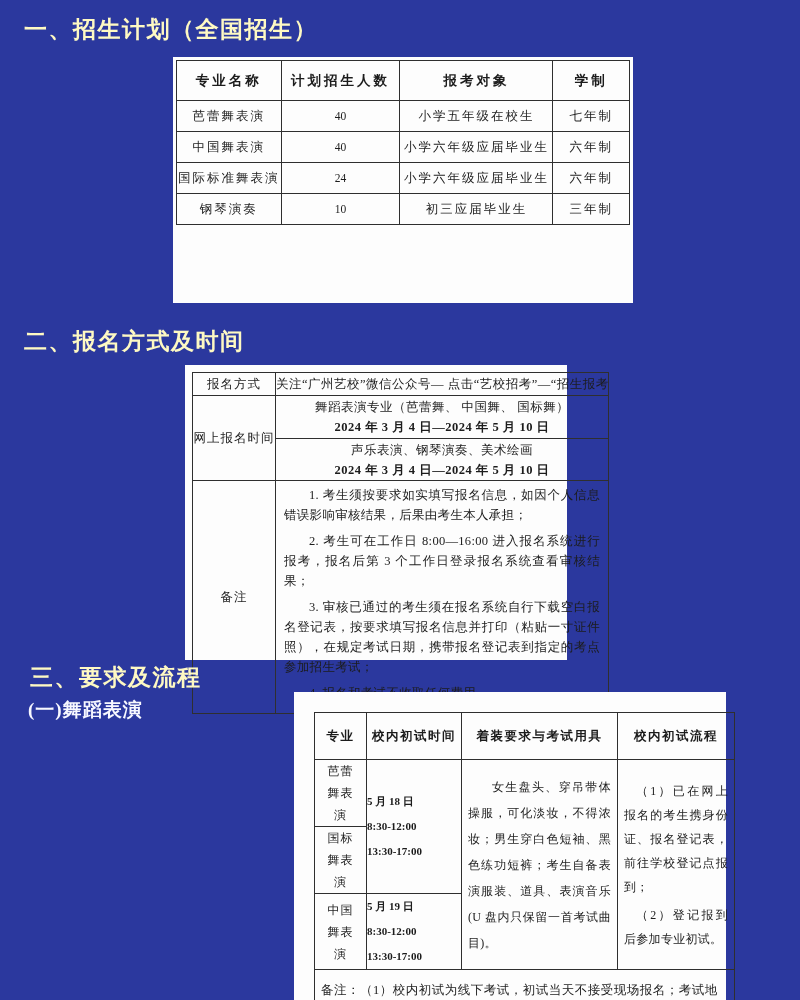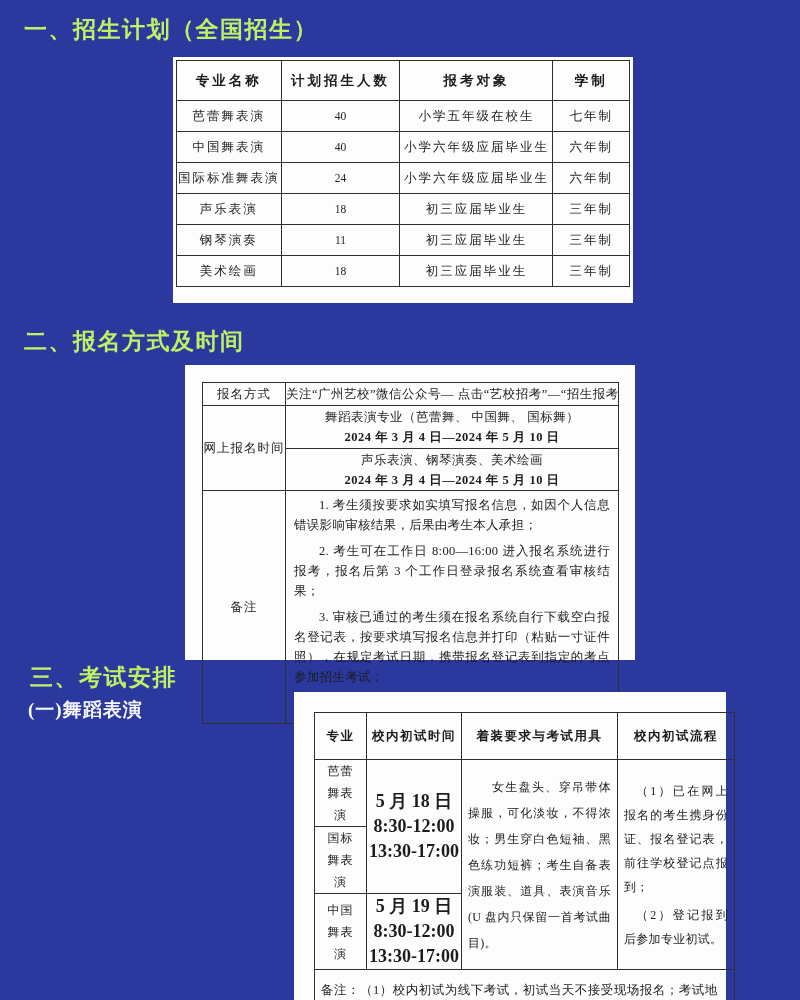--- a/index.html
+++ b/index.html
@@ -5,21 +5,21 @@
   html,body{margin:0;padding:0;}
   .page{
     position:relative;
     width:800px;height:1000px;
     background:#2b389e;
     font-family:"Liberation Serif","DejaVu Serif",serif;
     overflow:hidden;
   }
   .heading{
     position:absolute;
-    color:#bef264;
+    color:#fef9c3;
     font-weight:bold;
     font-size:23px;
     letter-spacing:1.5px;
     white-space:nowrap;
   }
   .subheading{
     position:absolute;
     color:#f7f8ff;
     font-weight:bold;
     font-size:19px;
@@ -62,21 +62,21 @@
     font-size:12.5px;line-height:20px;letter-spacing:0.3px;
     text-indent:2em;text-align:justify;margin:0 0 6px 0;
   }
   .r1h{height:23px;}
   .r2h{height:43px;}
   .r3h{height:42px;}
   
   .t3{width:420px;}
   .t3 th{font-size:12.5px;font-weight:bold;letter-spacing:1.5px;text-align:center;height:46px;}
   .t3 .major{font-size:12px;letter-spacing:1px;text-align:center;line-height:22px;padding:0 8px;}
-  .t3 .time{font-size:18px;font-weight:bold;text-align:center;}
+  .t3 .time{font-size:11px;font-weight:bold;text-align:left;}
   .t3 .time div{line-height:25px;}
   .t3 .dress{vertical-align:middle;padding:2px 6px;}
   .t3 .dress p{font-size:12px;line-height:26px;letter-spacing:0.3px;text-indent:2em;text-align:justify;margin:0;}
   .t3 .proc{vertical-align:middle;padding:2px 6px;}
   .t3 .proc p{font-size:12px;line-height:24px;letter-spacing:0.3px;text-indent:1em;text-align:justify;margin:4px 0;}
   .t3 .notes{vertical-align:top;padding:6px 6px 0 6px;}
   .t3 .notes p{font-size:12.5px;line-height:21px;letter-spacing:0.5px;margin:0;text-align:left;}
   .t3 .notes .hang{padding-left:3em;text-indent:-3em;margin-top:4px;}
   .row-a{height:48px;}
   .row-b{height:47px;}
@@ -116,44 +116,32 @@
         <td>小学六年级应届毕业生</td>
         <td>六年制</td>
       </tr>
       <tr class="drow">
         <td>国际标准舞表演</td>
         <td class="num">24</td>
         <td>小学六年级应届毕业生</td>
         <td>六年制</td>
       </tr>
       <tr class="drow">
-        <td>声乐表演</td>
-        <td class="num">18</td>
-        <td>初三应届毕业生</td>
-        <td>三年制</td>
-      </tr>
-      <tr class="drow">
         <td>钢琴演奏</td>
-        <td class="num">11</td>
-        <td>初三应届毕业生</td>
-        <td>三年制</td>
-      </tr>
-      <tr class="drow">
-        <td>美术绘画</td>
-        <td class="num">18</td>
+        <td class="num">10</td>
         <td>初三应届毕业生</td>
         <td>三年制</td>
       </tr>
     </tbody>
       </table>
   </div>
 
   <div class="heading" style="left:24px;top:326px;">二、报名方式及时间</div>
 
-  <div class="panel" style="left:185px;top:365px;width:450px;height:295px;padding:17px;">
+  <div class="panel" style="left:185px;top:365px;width:382px;height:295px;padding:7px;">
     <table class="t2">
       <colgroup>
           <col style="width:83px">
           <col style="width:333px">
         </colgroup>
       <tbody>
           <tr class="r1h">
         <td class="lbl">报名方式</td>
         <td class="val">关注“广州艺校”微信公众号— 点击“艺校招考”—“招生报考”</td>
       </tr>
@@ -176,21 +164,21 @@
           <p>1. 考生须按要求如实填写报名信息，如因个人信息错误影响审核结果，后果由考生本人承担；</p>
           <p>2. 考生可在工作日 8:00—16:00 进入报名系统进行报考，报名后第 3 个工作日登录报名系统查看审核结果；</p>
           <p>3. 审核已通过的考生须在报名系统自行下载空白报名登记表，按要求填写报名信息并打印（粘贴一寸证件照），在规定考试日期，携带报名登记表到指定的考点参加招生考试；</p>
           <p>4. 报名和考试不收取任何费用。</p>
         </td>
       </tr>
     </tbody>
       </table>
   </div>
 
-  <div class="heading" style="left:30px;top:662px;">三、考试安排</div>
+  <div class="heading" style="left:30px;top:662px;">三、要求及流程</div>
   <div class="subheading" style="left:28px;top:697px;">(一)舞蹈表演</div>
 
   <div class="panel" style="left:294px;top:692px;width:432px;height:372px;padding:20px;">
     <table class="t3">
       <colgroup>
           <col style="width:52px">
           <col style="width:95px">
           <col style="width:156px">
           <col style="width:117px">
         </colgroup>

